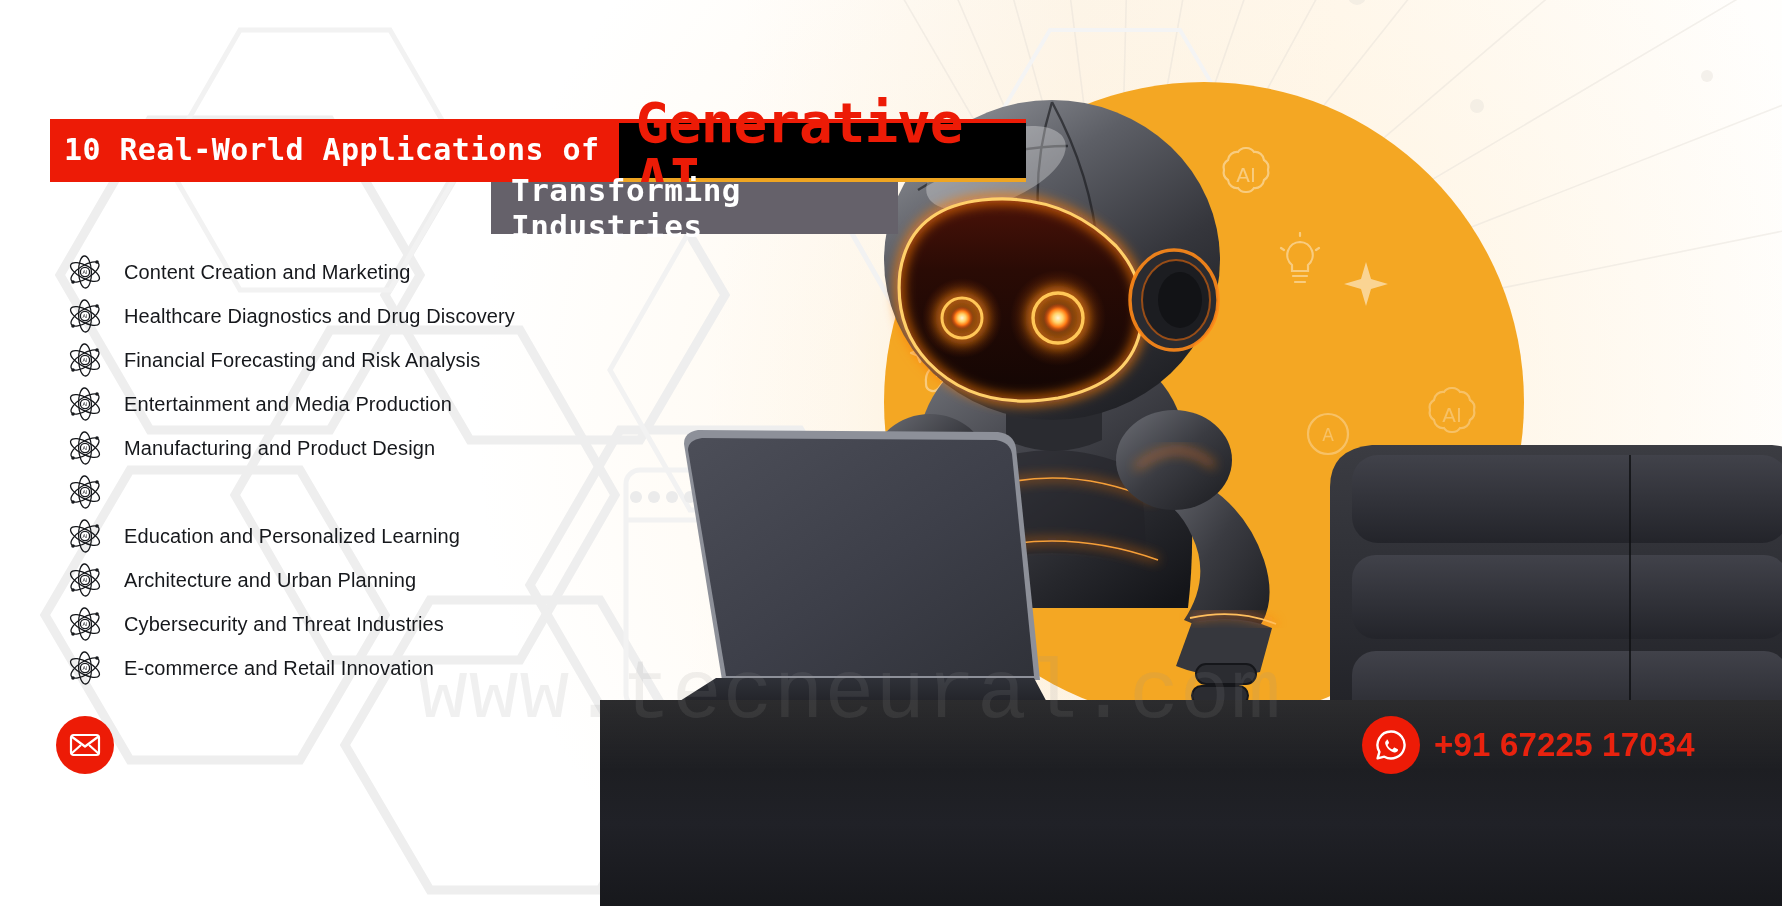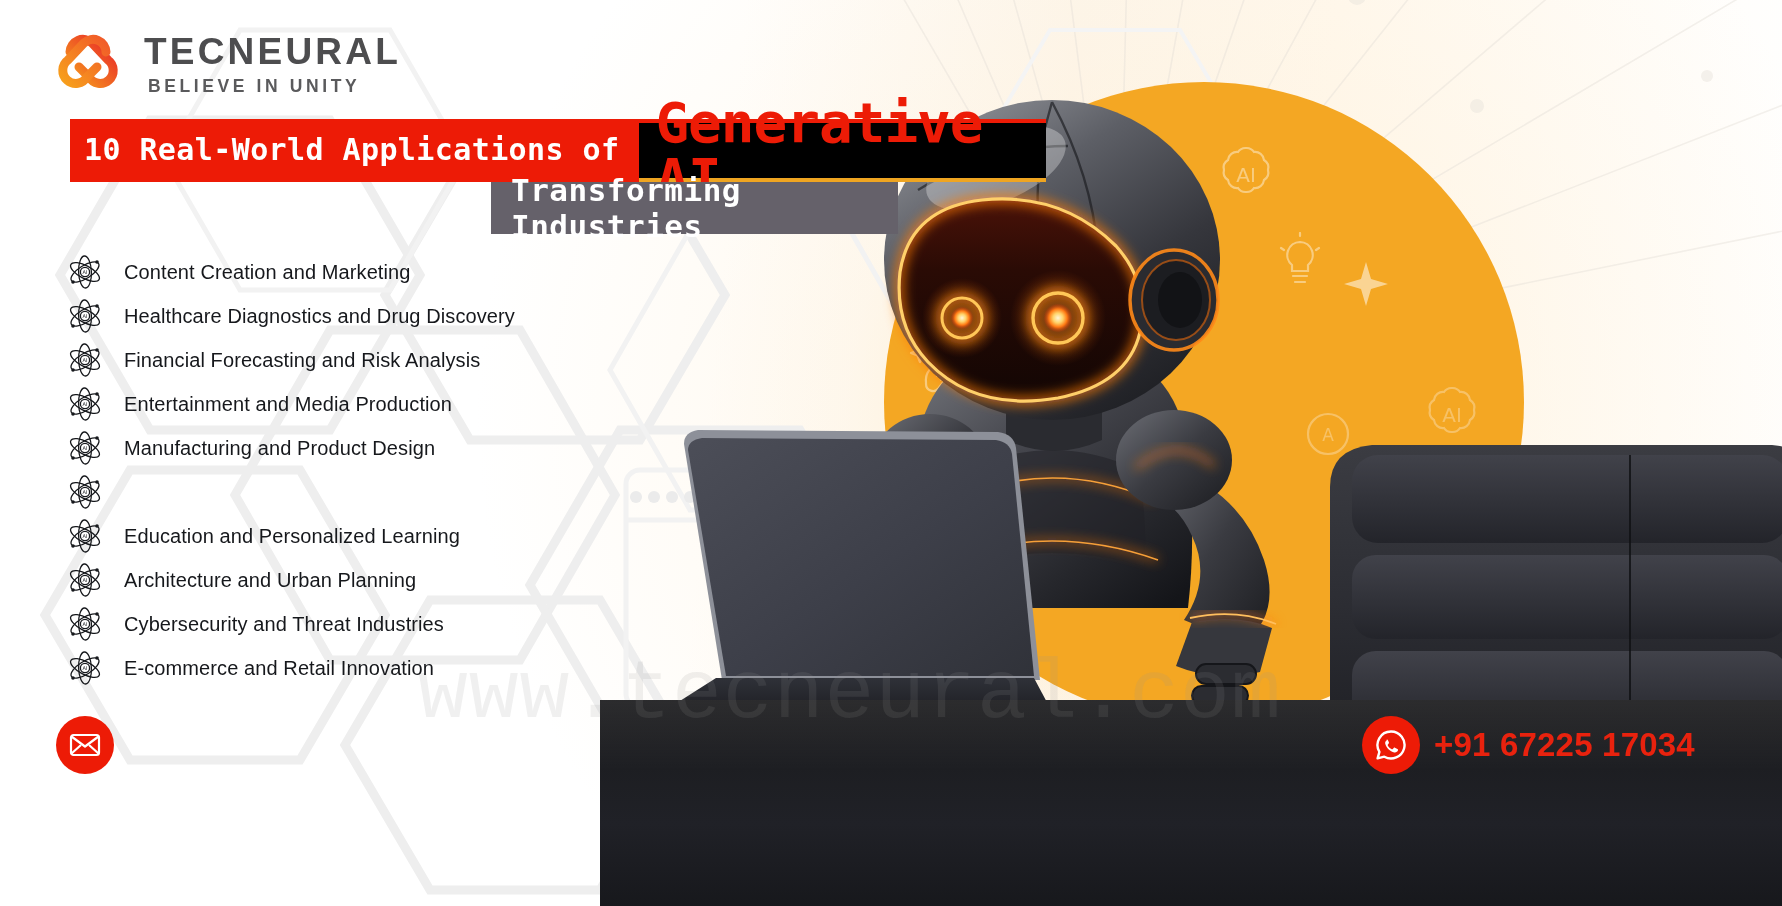--- a/index.html
+++ b/index.html
@@ -41,21 +41,21 @@
 
   
   .logo { position:absolute; left:56px; top:28px; display:flex; align-items:center; gap:16px; }
   .logo-mark { width:72px; height:74px; }
   .logo-text { display:flex; flex-direction:column; }
   .logo-name { font-size:37px; font-weight:700; letter-spacing:3.2px; color:#4d4d4f; line-height:1.02; }
   .logo-tag { font-size:17.5px; font-weight:600; letter-spacing:3.6px; color:#5a5a5c; margin-top:5px; margin-left:4px; }
 
   
   .title-wrap { position:absolute; left:50px; top:119px; }
-  .title-row1 { display:flex; align-items:stretch;margin-left:20px; }
+  .title-row1 { display:flex; align-items:stretch; }
   .kicker {
     background:#ED1B06; color:#ffffff;
     font-size:30px; font-weight:600; letter-spacing:.4px;
     padding:14px 20px 16px 14px; line-height:1;
     display:flex; align-items:center; height:63px;
     font-family:"DejaVu Sans Mono", monospace;
   }
   .headline {
     background:#000000; color:#ED1B06;
     font-size:56px; font-weight:700; line-height:1;
@@ -420,40 +420,20 @@
       <path d="M96 258 h318 l16 30 q4 10 -10 10 h-360 q-14 0 -8 -12 z" fill="url(#baseG)"></path>
       <path d="M86 290 h352 l8 16 q2 8 -10 8 h-372 q-10 0 -6 -10 z" fill="#16171b"></path>
     </svg>
 
     <div class="desk"></div>
     <div class="desk-shine"></div>
   </div>
 
   <div class="watermark">www.tecneural.com</div>
 
-  <div class="logo">
-    <svg class="logo-mark" viewBox="0 0 72 74" fill="none">
-      <defs>
-        <linearGradient id="lg1" x1="0" y1="1" x2="1" y2="0">
-          <stop offset="0%" stop-color="#F7A01C"></stop>
-          <stop offset="100%" stop-color="#F15A29"></stop>
-        </linearGradient>
-        <linearGradient id="lg2" x1="0" y1="1" x2="1" y2="0">
-          <stop offset="0%" stop-color="#F7A01C"></stop>
-          <stop offset="100%" stop-color="#E8232A"></stop>
-        </linearGradient>
-      </defs>
-      <path d="M14 24 a13 13 0 0 1 22 -9 l16 17 a13 13 0 1 1 -19 17 l-10 -10" stroke="url(#lg2)" stroke-width="9" stroke-linecap="round" fill="none"></path>
-      <path d="M50 24 a13 13 0 0 0 -22 -9 l-16 17 a13 13 0 1 0 19 17 l10 -10" stroke="url(#lg1)" stroke-width="9" stroke-linecap="round" fill="none"></path>
-    </svg>
-    <div class="logo-text">
-      <div class="logo-name">TECNEURAL</div>
-      <div class="logo-tag">BELIEVE IN UNITY</div>
-    </div>
-  </div>
 
   <div class="title-wrap">
     <div class="title-row1">
       <div class="kicker">10 Real-World Applications of</div>
       <div class="headline">Generative AI</div>
     </div>
     <div class="title-row2">
       <div class="sub-spacer"></div>
       <div class="subhead">Transforming Industries</div>
     </div>

